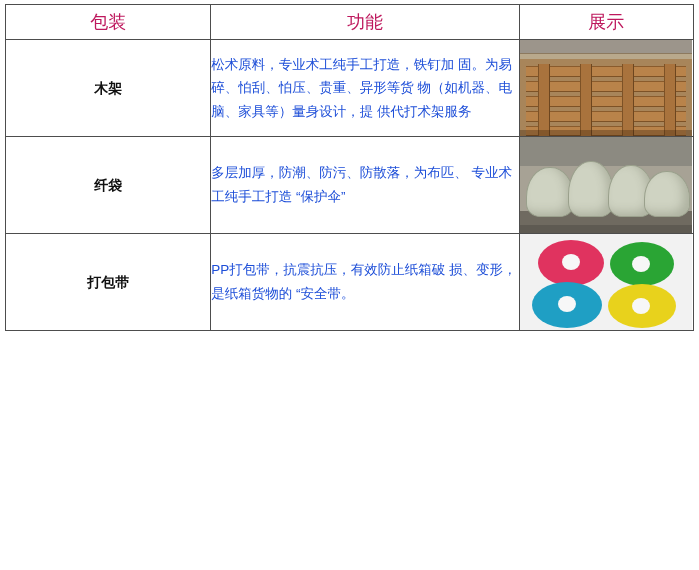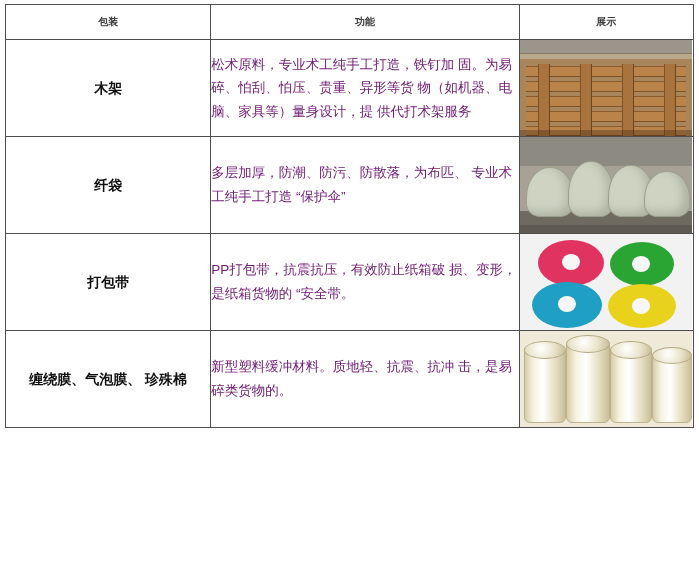--- a/index.html
+++ b/index.html
@@ -31,39 +31,39 @@
     border: 1px solid #4d4d4d;
     vertical-align: middle;
     padding: 0;
   }
   col.c-name { width: 205px; }
   col.c-func { width: 308px; }
   col.c-show { width: 174px; }
 
   thead th {
     height: 34px;
-    font-size: 10px;
-    font-weight: bold;
+    font-size: 18px;
+    font-weight: normal;
     text-align: center;
-    color: #404040;
+    color: #be185d;
   }
   td.name-cell {
     text-align: center;
     font-size: 14px;
     font-weight: bold;
     color: #111;
     padding: 4px 8px;
     line-height: 1.5;
   }
   td.func-cell {
     font-size: 13.5px;
     line-height: 1.75;
     padding: 8px 12px 8px 10px;
     text-align: left;
-    color: #701a75;
+    color: #1d4ed8;
   }
   td.show-cell {
     padding: 0;
     text-align: center;
     vertical-align: middle;
   }
   .photo {
     width: 172px;
     height: 100%;
     display: block;
@@ -226,32 +226,16 @@
             <div class="roll" style="left:90px; top:8px;  width:64px; height:44px; background:#2aa534;"></div>
             <div class="hole" style="left:112px;top:22px; width:18px; height:16px;"></div>
             <div class="roll" style="left:12px; top:48px; width:70px; height:46px; background:#1f9fc4;"></div>
             <div class="hole" style="left:38px; top:62px; width:18px; height:16px;"></div>
             <div class="roll" style="left:88px; top:50px; width:68px; height:44px; background:#e8d21c;"></div>
             <div class="hole" style="left:112px;top:64px; width:18px; height:16px;"></div>
           </div>
         </td>
       </tr>
 
-      <tr class="row-film">
-        <td class="name-cell">缠绕膜、气泡膜、 珍殊棉</td>
-        <td class="func-cell">新型塑料缓冲材料。质地轻、抗震、抗冲 击，是易碎类货物的。</td>
-        <td class="show-cell">
-          <div class="photo ph-film">
-            <div class="cyl" style="left:4px;  top:16px; width:40px; height:74px;"></div>
-            <div class="cap" style="left:4px;  top:10px; width:40px; height:16px;"></div>
-            <div class="cyl" style="left:46px; top:10px; width:42px; height:80px;"></div>
-            <div class="cap" style="left:46px; top:4px;  width:42px; height:16px;"></div>
-            <div class="cyl" style="left:90px; top:16px; width:40px; height:74px;"></div>
-            <div class="cap" style="left:90px; top:10px; width:40px; height:16px;"></div>
-            <div class="cyl" style="left:132px;top:22px; width:38px; height:68px;"></div>
-            <div class="cap" style="left:132px;top:16px; width:38px; height:15px;"></div>
-          </div>
-        </td>
-      </tr>
 
     </tbody>
   </table>
 </div>
 
 </body></html>

